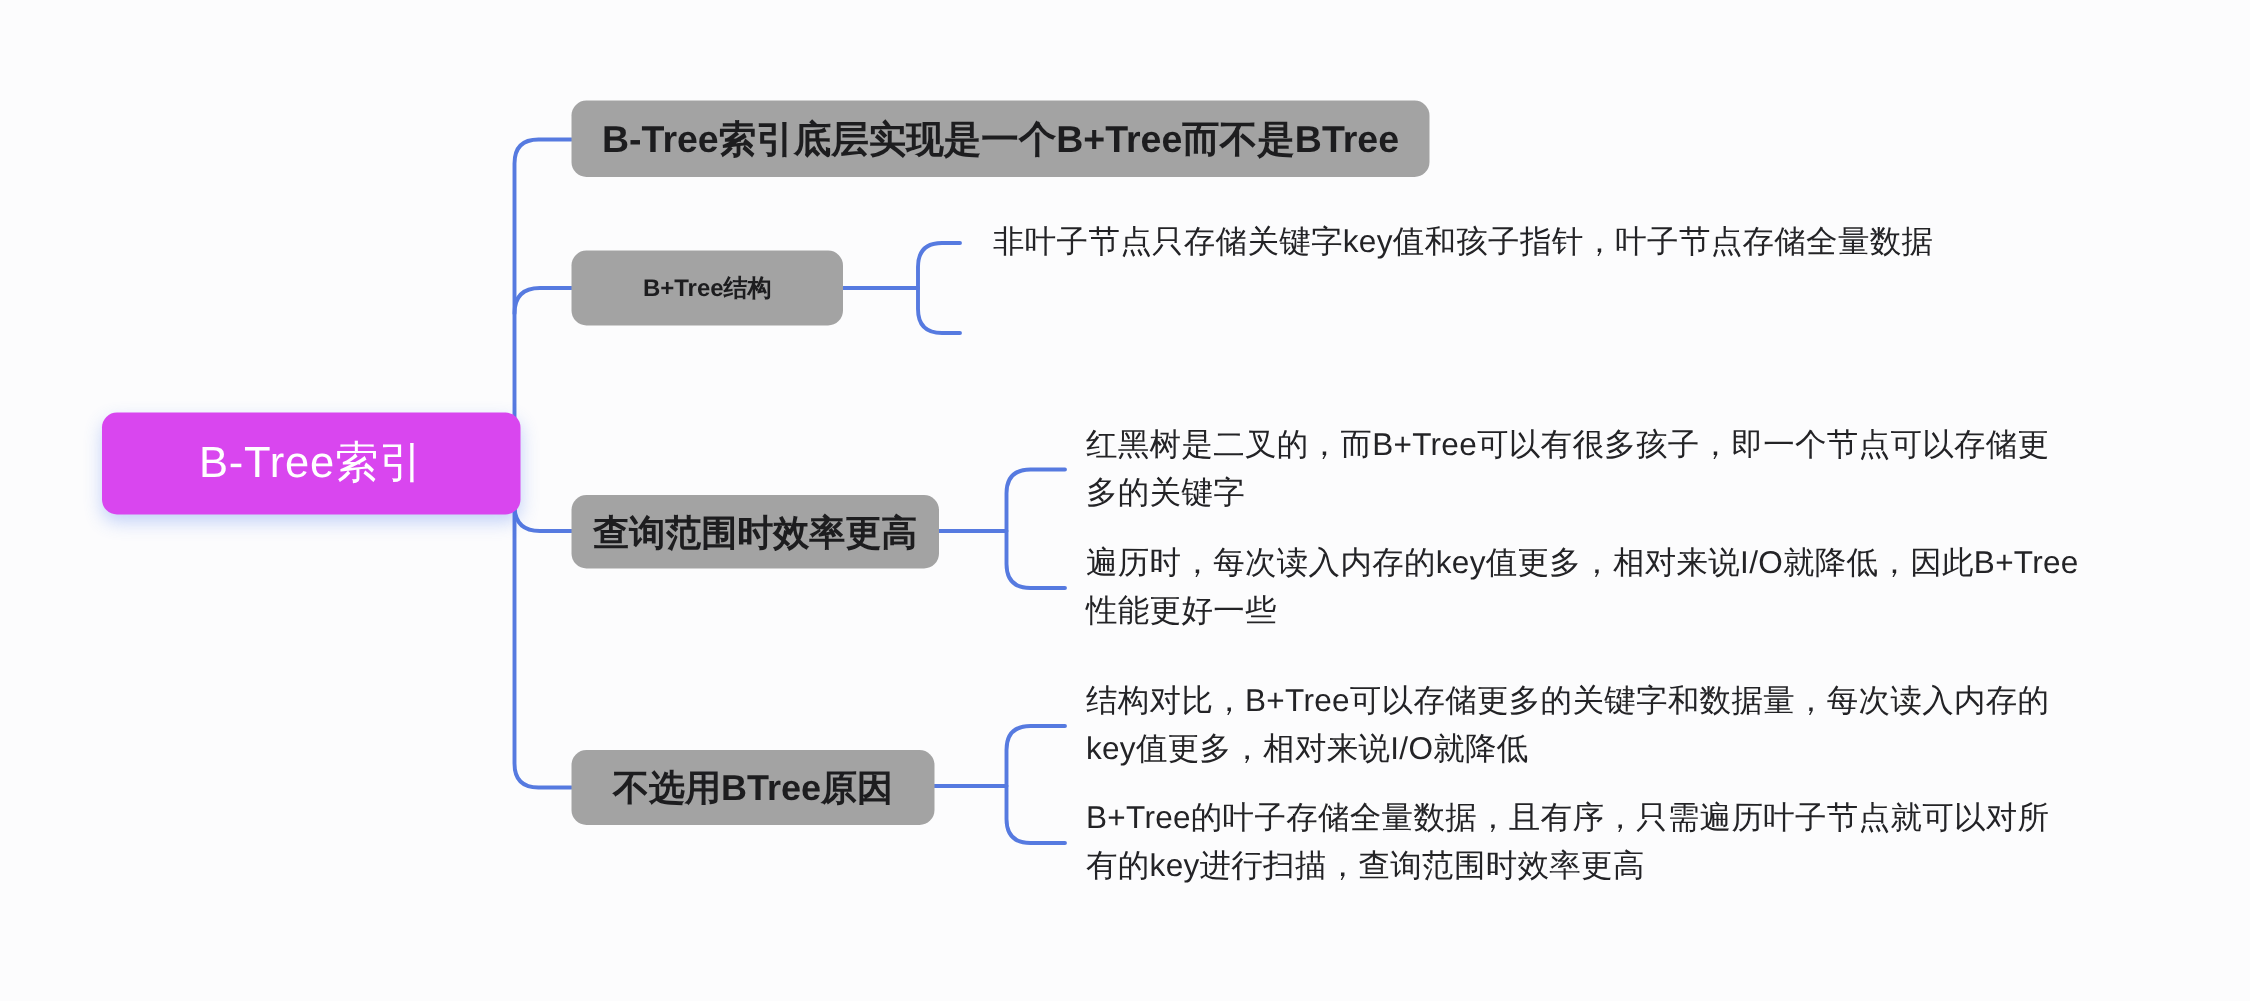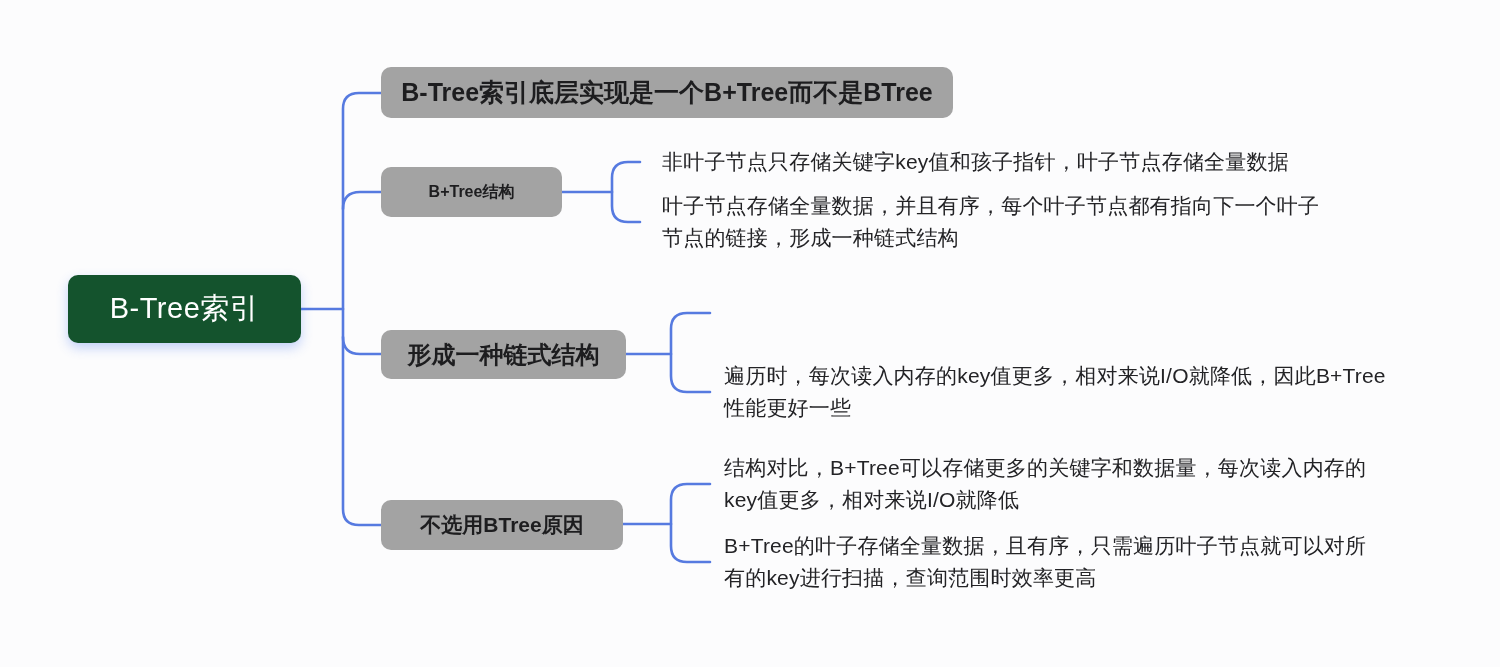--- a/index.html
+++ b/index.html
@@ -30,37 +30,37 @@
   .node {
     position: absolute;
     display: flex;
     align-items: center;
     justify-content: center;
     border-radius: 10px;
     white-space: nowrap;
   }
   .node-root {
     left: 68px; top: 275px;
-    width: 233px; height: 68px;
-    background: #14532d;
+    width: 279px; height: 68px;
+    background: #d946ef;
     color: #ffffff;
     font-size: 29px;
     font-weight: 500;
     letter-spacing: 0.5px;
     box-shadow: 0 5px 12px rgba(63,114,238,0.30);
   }
   .node-branch {
     background: #a3a3a3;
     color: #1d1d1f;
     font-weight: 700;
   }
   .node-statement { left: 381px; top: 67px;  width: 572px; height: 51px; font-size: 25px; }
   .node-b2        { left: 381px; top: 167px; width: 181px; height: 50px; font-size: 16px; }
   .node-b3        { left: 381px; top: 330px; width: 245px; height: 49px; font-size: 24px; }
-  .node-b4        { left: 381px; top: 500px; width: 242px; height: 50px; font-size: 21px; }
+  .node-b4        { left: 381px; top: 500px; width: 242px; height: 50px; font-size: 24px; }
   .leaf {
     position: absolute;
     transform: translateY(-50%);
     color: #232326;
     font-size: 21px;
     line-height: 32px;
     white-space: pre-line;
     letter-spacing: 0.2px;
   }
   .leaf-b2 { left: 662px; }
@@ -98,25 +98,25 @@
   </svg>
 
   <div class="node node-root">B-Tree索引</div>
 
   <div class="node node-branch node-statement">B-Tree索引底层实现是一个B+Tree而不是BTree</div>
 
   <div class="node node-branch node-b2">B+Tree结构</div>
 
   <div class="leaf leaf-b2 leaf-b2c1">非叶子节点只存储关键字key值和孩子指针，叶子节点存储全量数据</div>
 
-  <div class="leaf leaf-b2 leaf-b2c2">叶子节点存储全量数据，并且有序，每个叶子节点都有指向下一个叶子
-节点的链接，形成一种链式结构</div>
 
-  <div class="node node-branch node-b3">形成一种链式结构</div>
+  <div class="node node-branch node-b3">查询范围时效率更高</div>
 
+  <div class="leaf leaf-b3 leaf-b3c1">红黑树是二叉的，而B+Tree可以有很多孩子，即一个节点可以存储更
+多的关键字</div>
 
   <div class="leaf leaf-b3 leaf-b3c2">遍历时，每次读入内存的key值更多，相对来说I/O就降低，因此B+Tree
 性能更好一些</div>
 
   <div class="node node-branch node-b4">不选用BTree原因</div>
 
   <div class="leaf leaf-b4 leaf-b4c2">B+Tree的叶子存储全量数据，且有序，只需遍历叶子节点就可以对所
 有的key进行扫描，查询范围时效率更高</div>
 
   <div class="leaf leaf-b4 leaf-b4c1">结构对比，B+Tree可以存储更多的关键字和数据量，每次读入内存的

